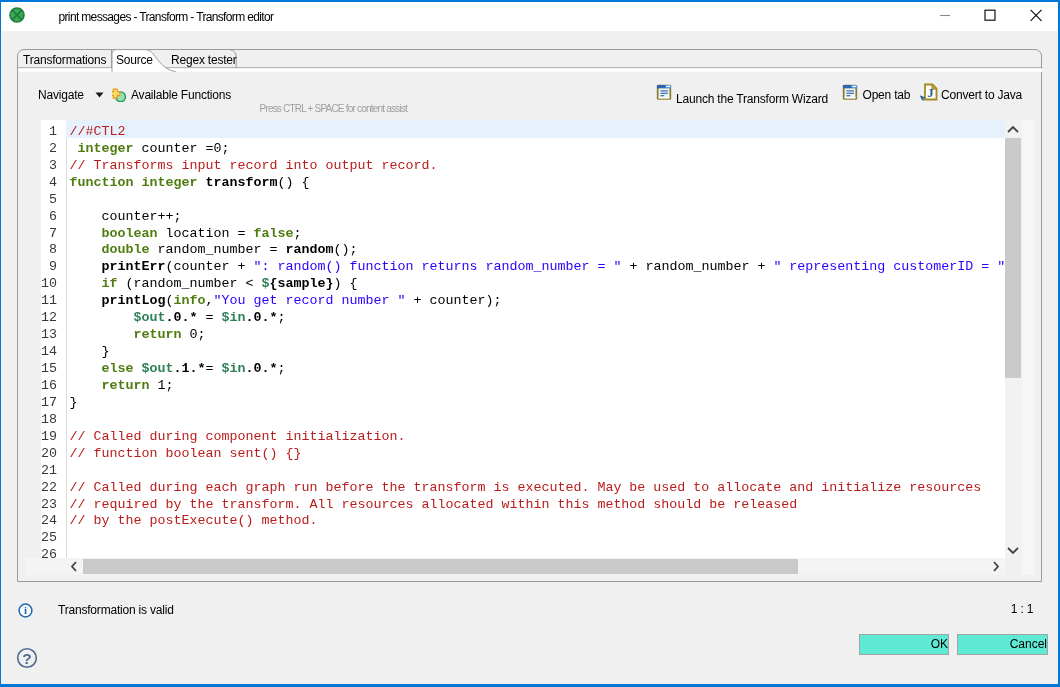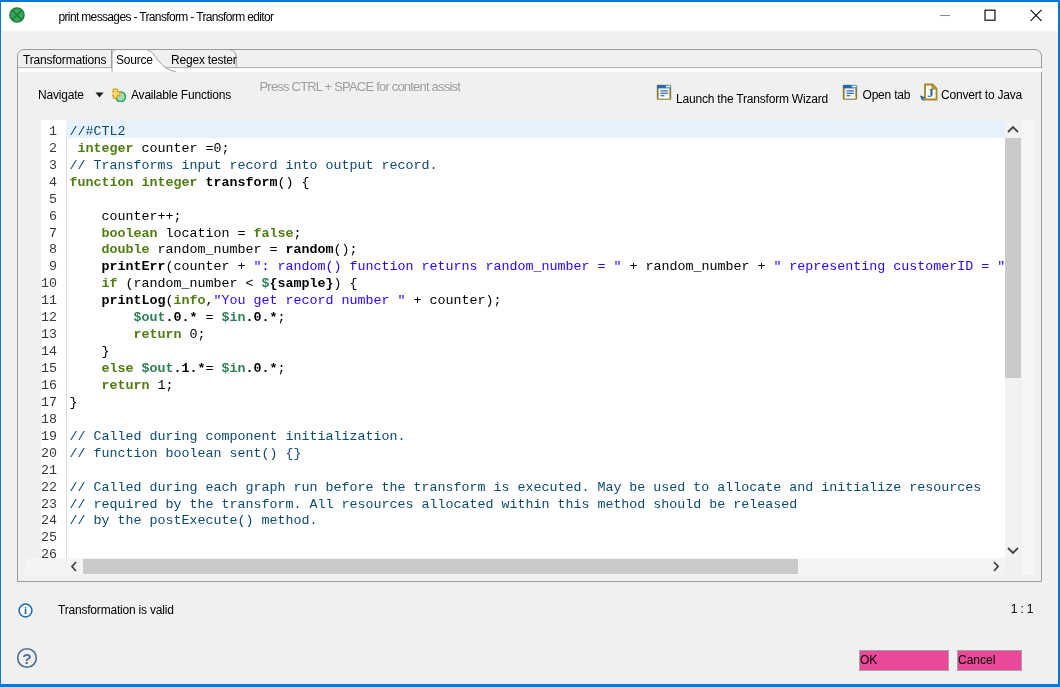--- a/index.html
+++ b/index.html
@@ -20,37 +20,37 @@
   .tabtxt { top:53px; }
   
   #gutter { left:41px; top:120px; width:25px; height:438px; background:#ffffff; }
   #gutsep { left:66px; top:120px; width:1px; height:438px; background:#dcdcdc; }
   #textarea { left:67px; top:120px; width:938px; height:438px; background:#ffffff; }
   #curline { left:66px; top:120.3px; width:939px; height:17.4px; background:#e7f1fc; }
   pre.code { font-family:"Liberation Mono",monospace; font-size:13.33px; line-height:16.93px; }
   #lnums { left:41px; top:123.9px; width:16px; text-align:right; color:#383838; }
   #codewrap { left:69.5px; top:123.9px; width:935.5px; height:434.1px; overflow:hidden; }
   .k { color:#4d7c0f; font-weight:bold; }
-  .c { color:#0c4a6e; }
+  .c { color:#b91c1c; }
   .s { color:#2a00ff; }
   .f { font-weight:bold; }
   .g { color:#2e8057; font-weight:bold; }
   
   #vsb { left:1005px; top:120px; width:16px; height:438px; background:#f2f2f2; }
   #vthumb { left:1005px; top:138px; width:16px; height:240px; background:#c9cacb; }
   #ovr { left:1022px; top:120px; width:13px; height:455px; background:#f6f6f7; }
   #hsb { left:25px; top:558px; width:980px; height:17px; background:#f4f4f5; }
   #hthumb { left:83px; top:559px; width:715px; height:15px; background:#c8c9c8; }
   
   #status-text { left:58px; top:603px; }
   #pos { left:1002px; top:602px; width:40px; text-align:center; }
   
-  .btn { top:650px; height:21px; background:#ec4899; border:1px solid #a3a3a3; text-align:left; line-height:19px; font-size:12px; }
+  .btn { top:634px; height:21px; background:#5eead4; border:1px solid #a3a3a3; text-align:right; line-height:19px; font-size:12px; }
   #ok { left:859px; width:90px; }
-  #cancel { left:957px; width:65px; }
+  #cancel { left:957px; width:91px; }
 </style>
 </head>
 <body>
 <div class="abs" id="titlebar"></div>
 <div class="abs" id="b-top"></div>
 <div class="abs" id="b-left"></div>
 <div class="abs" id="b-right"></div>
 <div class="abs" id="b-bot"></div>
 
 <svg class="abs" style="left:9px;top:7px" width="16" height="16">
@@ -88,21 +88,21 @@
 
 <div class="abs ui" style="left:38px;top:88px">Navigate</div>
 <svg class="abs" style="left:95px;top:92px" width="10" height="7">
     <path d="M0.5 0.5 L8.5 0.5 L4.5 5.6 Z" fill="#1c1c1c"></path>
   </svg>
 <svg class="abs" style="left:112px;top:88px" width="14" height="14">
   <circle cx="8.6" cy="8.8" r="4.9" fill="#9fdcb2" stroke="#1e9e5d" stroke-width="1.4"></circle>
   <path d="M2.5 0.5 h4 v2.5 h2.5 v4 h-2.5 v2.5 h-4 v-2.5 h-2.5 v-4 h2.5 Z" fill="#f7d877" stroke="#dc9f13" stroke-width="1.1" transform="translate(-1.2,0.6)"></path>
 </svg>
 <div class="abs ui" style="left:131px;top:88px">Available Functions</div>
-<div class="abs ui" style="left:259.5px;top:79px;color:#9e9e9e;font-size:13px;letter-spacing:-0.8px">Press CTRL + SPACE for content assist</div>
+<div class="abs ui" style="left:259.5px;top:103px;color:#9e9e9e;font-size:10px;letter-spacing:-0.8px">Press CTRL + SPACE for content assist</div>
 
 <svg class="abs" style="left:655.5px;top:84px" width="16" height="17" viewBox="0 0 16 17">
   <rect x="0.8" y="0.8" width="14.4" height="15" rx="1.5" fill="#8f7d2e"></rect>
   <rect x="1" y="1" width="14" height="3.4" fill="#2b63b5"></rect>
   <rect x="9.5" y="1" width="5.5" height="3.4" fill="#5d9fdd"></rect>
   <rect x="10.4" y="1.9" width="3.6" height="1.1" fill="#ffffff"></rect>
   <rect x="2.6" y="4.4" width="10.8" height="10" fill="#eaf5fa"></rect>
   <rect x="2.6" y="12.6" width="10.8" height="1.8" fill="#ffffff"></rect>
   <rect x="4.5" y="6.3" width="7.4" height="1.2" fill="#3c69ae"></rect>
   <rect x="4.5" y="8.7" width="7.4" height="1.2" fill="#3c69ae"></rect>

